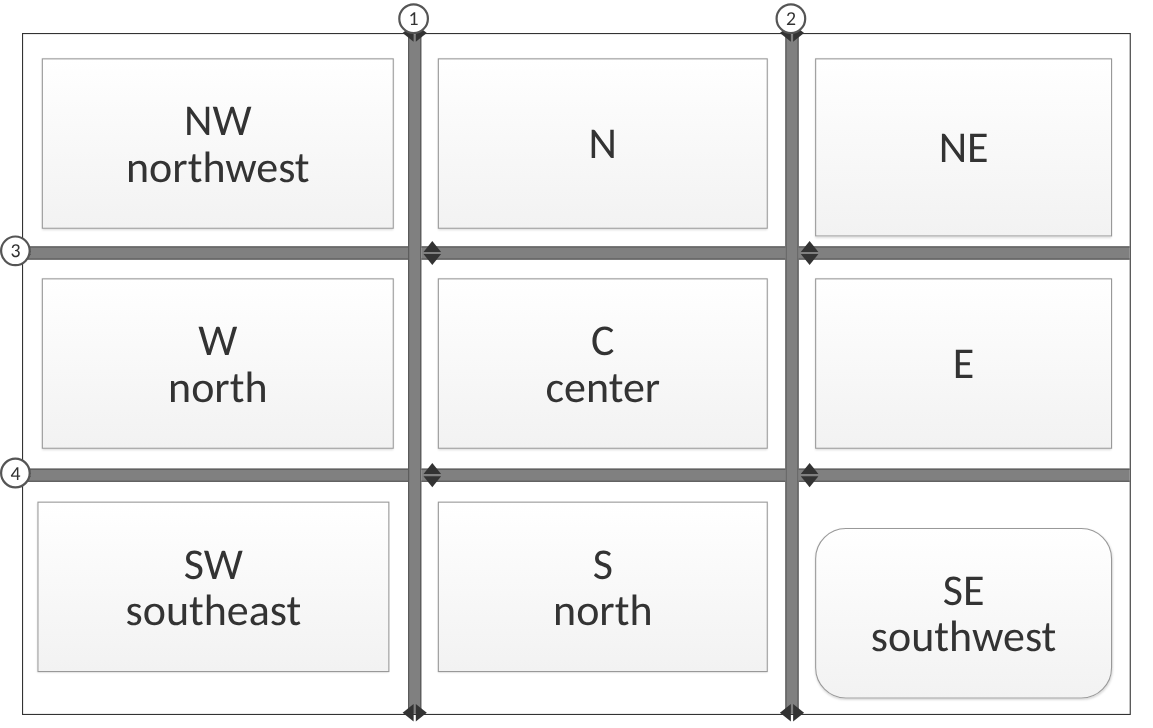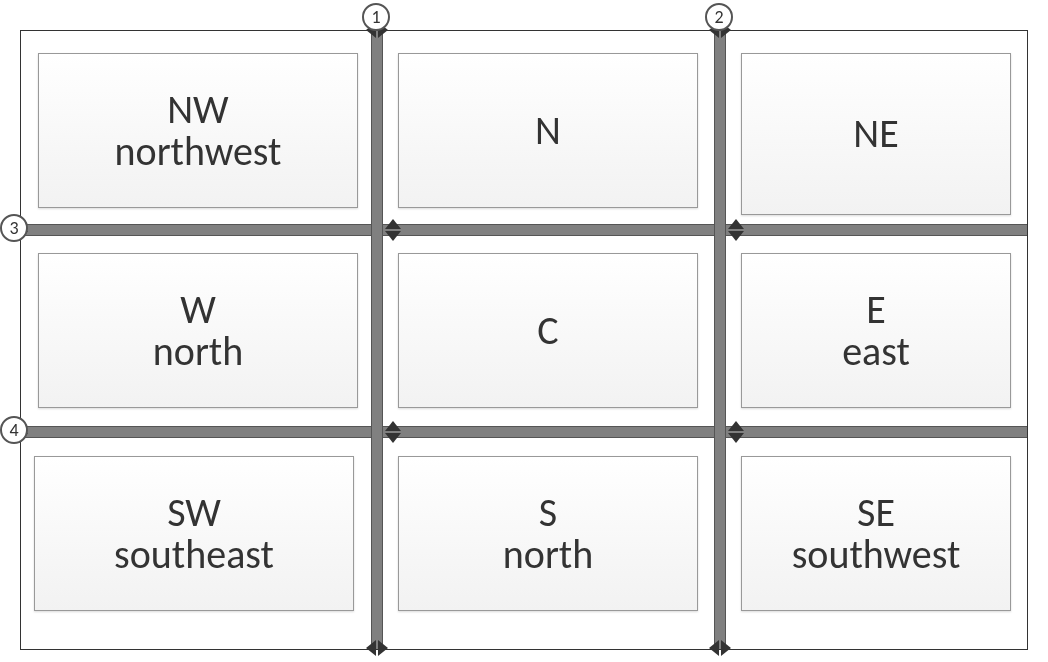--- a/index.html
+++ b/index.html
@@ -146,35 +146,35 @@
     <div class="cell" style="left:720px; top:22px;  width:270px; height:162px;">
       <div class="abbr">NE</div>
     </div>
 
     <div class="cell" style="left:17px;  top:222px; width:320px; height:155px;">
       <div class="abbr">W</div>
       <div class="full">north</div>
     </div>
     <div class="cell" style="left:377px; top:222px; width:300px; height:155px;">
       <div class="abbr">C</div>
+      <div class="full">center</div>
     </div>
     <div class="cell" style="left:720px; top:222px; width:270px; height:155px;">
       <div class="abbr">E</div>
-      <div class="full">east</div>
     </div>
 
     <div class="cell" style="left:13px;  top:425px; width:320px; height:155px;">
       <div class="abbr">SW</div>
       <div class="full">southeast</div>
     </div>
     <div class="cell" style="left:377px; top:425px; width:300px; height:155px;">
       <div class="abbr">S</div>
       <div class="full">north</div>
     </div>
-    <div class="cell" style="left:720px; top:425px; width:270px; height:155px;">
+    <div class="cell" style="left:720px; top:449px; width:270px; height:155px;border-radius:28px;">
       <div class="abbr">SE</div>
       <div class="full">southwest</div>
     </div>
 
     <div class="vsplit" style="left:350px; top:0; height:618px;"></div>
     <div class="vsplit" style="left:693px; top:0; height:618px;"></div>
 
     <div class="hsplit" style="left:0;    top:193px; width:350px;"></div>
     <div class="hsplit" style="left:362px;top:193px; width:331px;"></div>
     <div class="hsplit" style="left:705px;top:193px; width:301px;"></div>

